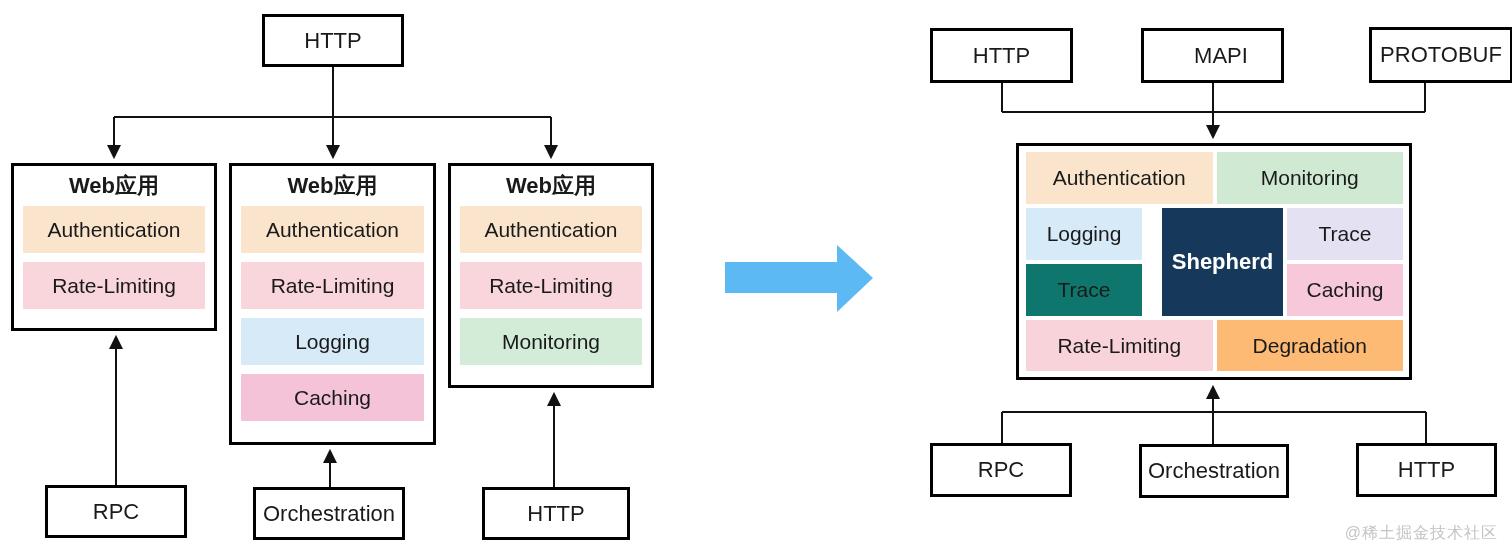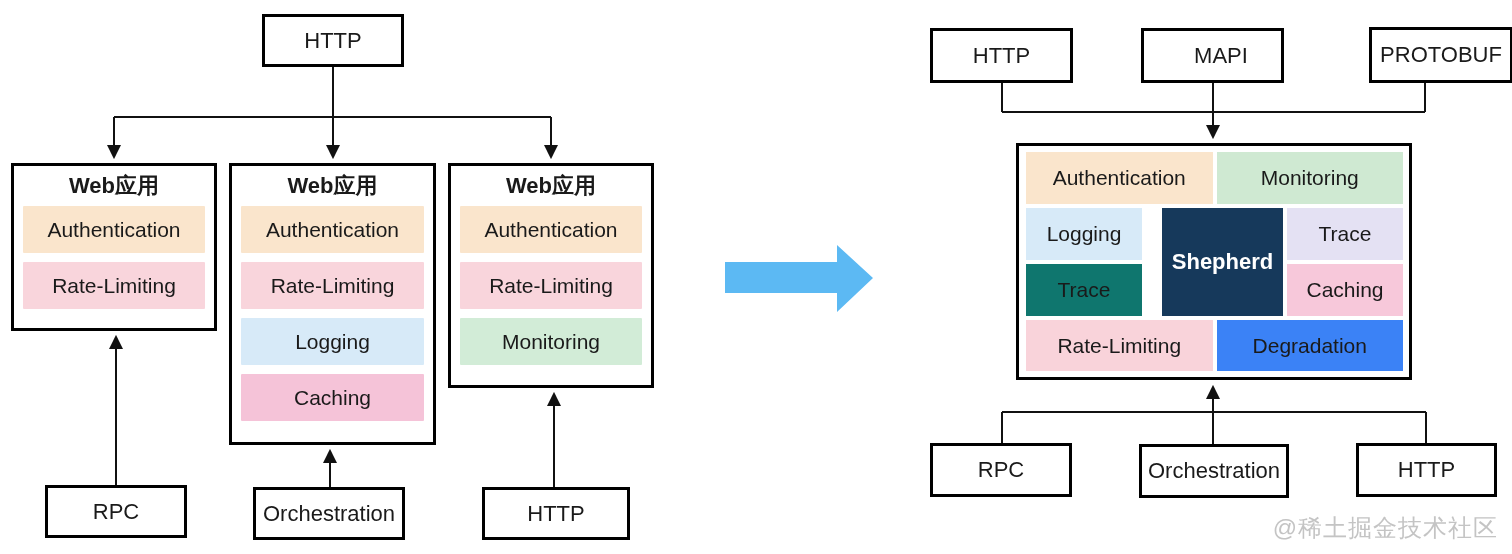--- a/index.html
+++ b/index.html
@@ -20,21 +20,21 @@
   .gateway{position:absolute;left:1016px;top:143px;width:396px;height:237px;background:#fff;border:3px solid #000;box-sizing:border-box;}
   .gw-inner{position:absolute;left:7px;right:6px;top:6px;bottom:6px;display:flex;flex-direction:column;gap:4px;}
   .gw-row{display:flex;gap:4px;flex:0 0 52px;}
   .gw-row .gtile{flex:1;}
   .gw-mid{display:flex;gap:4px;flex:1;}
   .gw-col{display:flex;flex-direction:column;gap:4px;flex:1;}
   .gw-col .gtile{flex:1;}
   .gtile{display:flex;align-items:center;justify-content:center;font-size:21px;}
   .core{flex:0 0 121px;display:flex;align-items:center;justify-content:center;font-size:22px;font-weight:600;}
 
-  .watermark{position:absolute;right:14px;bottom:10px;font-size:24px;letter-spacing:1px;}
+  .watermark{position:absolute;right:14px;bottom:10px;font-size:16px;letter-spacing:1px;}
 </style>
 </head>
 <body>
 
 <div class="canvas">
 
   <svg class="lines" viewBox="0 0 1512 554" xmlns="http://www.w3.org/2000/svg">
     <defs>
       <marker id="arr" viewBox="0 0 10 10" refX="8.5" refY="5" markerWidth="14" markerHeight="14" markerUnits="userSpaceOnUse" orient="auto">
         <path d="M0,0 L10,5 L0,10 Z" fill="#111"></path>
@@ -127,21 +127,21 @@
           <div class="gtile" style="background: #0f766e;">Trace</div>
         </div>
         <div class="core" style="background: rgb(22, 57, 91); color: rgb(255, 255, 255); margin-left: 16px;">Shepherd</div>
         <div class="gw-col">
           <div class="gtile" style="background: rgb(228, 225, 243);">Trace</div>
           <div class="gtile" style="background: rgb(247, 200, 218);">Caching</div>
         </div>
       </div>
       <div class="gw-row" style="flex:0 0 51px;">
         <div class="gtile" style="background: rgb(249, 211, 218);">Rate-Limiting</div>
-        <div class="gtile" style="background: #3b82f6;">Degradation</div>
+        <div class="gtile" style="background: #fdba74;">Degradation</div>
       </div>
     </div>
   </div>
 
   <div class="node" style="left:930px;top:443px;width:142px;height:54px;">
     <span>RPC</span>
   </div>
   <div class="node" style="left:1139px;top:444px;width:150px;height:54px;">
     <span>Orchestration</span>
   </div>

